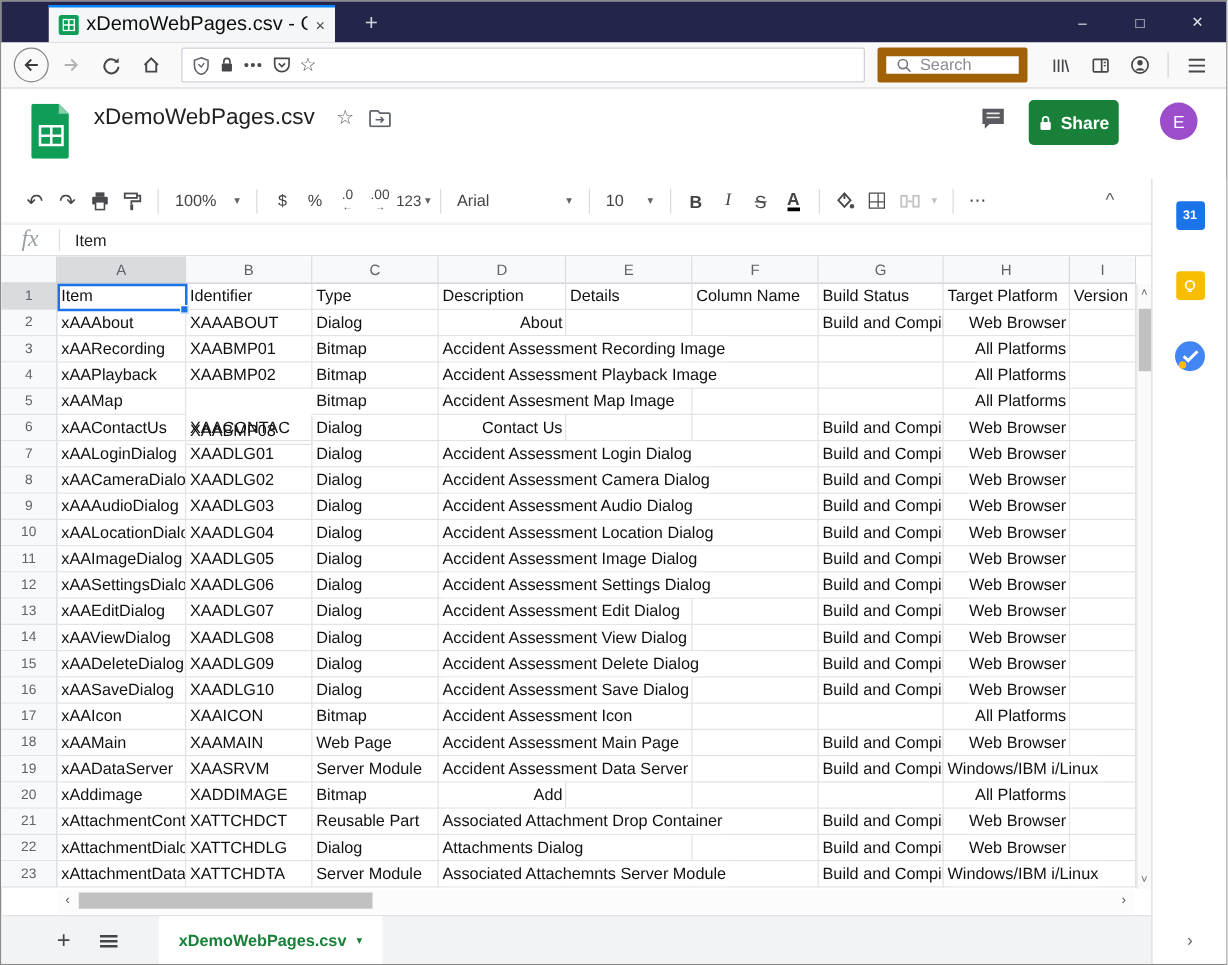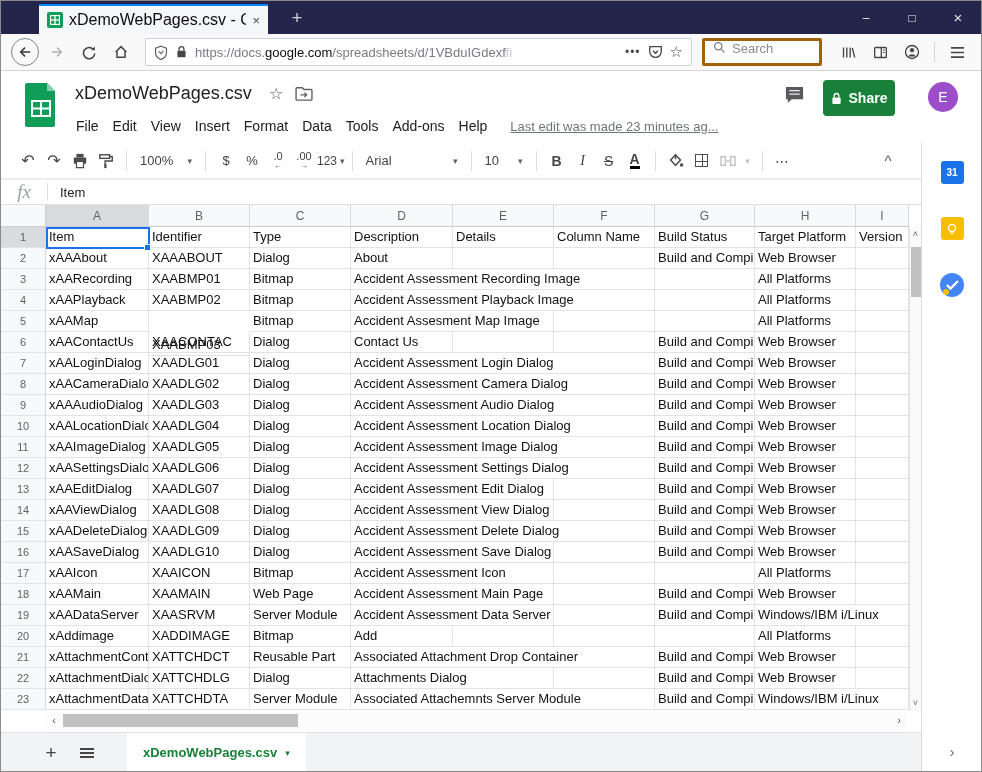--- a/index.html
+++ b/index.html
@@ -25,22 +25,22 @@
   
   .navbar { position:absolute; left:0; top:33px; width:100%; height:37px; background:#f9f9fa;
             border-bottom:1px solid #d4d4d8; display:flex; align-items:center; padding:0 10px; gap:4px; }
   .navbtn { width:28px; height:28px; display:flex; align-items:center; justify-content:center; flex:none; }
   .ring { border:1px solid #84848a; border-radius:50%; }
   .urlbar { flex:1; height:28px; background:#fff; border:1px solid #cfcfd8; border-radius:2px;
             display:flex; align-items:center; padding:0 8px; gap:7px; margin:0 6px; min-width:0; }
   .urltext { flex:1; font-size:13px; white-space:nowrap; overflow:hidden; min-width:0; }
   .url-grey { color:#7a7a85; } .url-dom { color:#0c0c0d; } .url-fade { color:#c9c9d2; }
   .url-actions { color:#4a4a4f; font-size:12px; letter-spacing:1px; }
-  .searchbox { width:120px; height:28px; background:#fff; border:3px solid #a16207; border-radius:2px;
-               display:flex; align-items:flex-start; gap:6px; padding:0 8px; margin-right:8px; flex:none; }
+  .searchbox { width:120px; height:28px; background:#fff; border:7px solid #a16207; border-radius:2px;
+               display:flex; align-items:flex-end; gap:6px; padding:0 8px; margin-right:8px; flex:none; }
   .search-ph { font-size:13px; color:#8a8a94; }
   .nav-right-sep { width:1px; height:20px; background:#d4d4d8; margin:0 4px; }
   .star-glyph { font-size:15px; color:#4a4a4f; }
 
   
   .sheader { position:absolute; left:0; top:70px; width:100%; height:72px; background:#fff; }
   .slogo { position:absolute; left:24px; top:12px; }
   .doc-title { position:absolute; left:74px; top:12px; font-size:18px; color:#202124; }
   .title-icons { position:absolute; left:268px; top:13px; display:flex; gap:12px; align-items:center; color:#5f6368; }
   .menubar { position:absolute; left:68px; top:43px; display:flex; align-items:center; font-size:14px; color:#202124; }
@@ -93,21 +93,21 @@
   .ch.active { background:#d9dbde; }
   .rows { position:relative; }
   .row { display:flex; height:21px; }
   .rownum { width:45px; height:21px; background:#f8f9fa; border-right:1px solid #d7dadd;
             border-bottom:1px solid #e1e3e5; font-size:11px; color:#5f6368; text-align:center;
             line-height:20px; flex:none; }
   .rownum.active { background:#d9dbde; }
   .cell { height:21px; border-right:1px solid #e1e3e5; border-bottom:1px solid #e1e3e5;
           font-size:13px; color:#111; padding-left:3px; white-space:nowrap; overflow:hidden; flex:none; }
   .cell .t { display:inline-block; height:20px; line-height:20px; vertical-align:top; }
-  .cell.ovf { overflow:visible; }
+  .cell.ovf { overflow:visible;text-align:right; }
   .cell.ovf .t { position:relative; z-index:2; background:#fff; padding-right:2px; }
   .selbox { position:absolute; left:45px; top:0; width:104px; height:22px; border:2px solid #1a73e8;
             z-index:3; pointer-events:none; }
   .selhandle { position:absolute; left:143px; top:17px; width:7px; height:7px; background:#1a73e8;
                border:1px solid #fff; z-index:4; pointer-events:none; }
 
   
   .vscroll { position:absolute; left:908px; top:226px; width:12px; height:484px; background:#fafafa;
              border-left:1px solid #e4e4e4; }
   .vs-btn { height:15px; text-align:center; font-size:9px; color:#666; line-height:15px; }
@@ -203,21 +203,20 @@
             <path d="M9 1.5l7 2.5v5.5c0 4.5-3 7.6-7 9-4-1.4-7-4.5-7-9V4z" fill="none" stroke="#5f6368" stroke-width="1.6"></path>
             <path d="M6 8l3 3 3-4" fill="none" stroke="#5f6368" stroke-width="1.4"></path>
           </svg>
       </span>
       <span>
         <svg width="13" height="14" viewBox="0 0 16 17">
             <rect x="3" y="7" width="10" height="8" rx="1" fill="#45454a"></rect>
             <path d="M5 7V5a3 3 0 0 1 6 0v2" fill="none" stroke="#45454a" stroke-width="1.6"></path>
           </svg>
       </span>
-      <span class="urltext"><span class="url-grey">https://docs.</span><span class="url-dom">google.com</span><span class="url-grey">/spreadsheets/d/1VBduIGdexf</span><span class="url-fade">fi</span></span>
       <span class="url-actions">•••</span>
       <span>
         <svg width="15" height="14" viewBox="0 0 18 17">
             <path d="M2 2h14v6a7 7 0 0 1-14 0z" fill="none" stroke="#45454a" stroke-width="1.6"></path>
             <path d="M6 7l3 3 3-3" fill="none" stroke="#45454a" stroke-width="1.6"></path>
           </svg>
       </span>
       <span class="star-glyph">☆</span>
     </div>
     <div class="searchbox">
@@ -270,32 +269,20 @@
     </div>
     <div class="doc-title">xDemoWebPages.csv</div>
     <div class="title-icons">
       <span class="star-glyph" style="font-size:16px;color:#5f6368;">☆</span>
       <span>
         <svg width="18" height="15" viewBox="0 0 20 17">
             <path d="M1 3a1 1 0 0 1 1-1h6l2 2h8a1 1 0 0 1 1 1v10a1 1 0 0 1-1 1H2a1 1 0 0 1-1-1z" fill="none" stroke="#5f6368" stroke-width="1.6"></path>
             <path d="M6 10h7M10.5 7.5L13 10l-2.5 2.5" fill="none" stroke="#5f6368" stroke-width="1.5"></path>
           </svg>
       </span>
-    </div>
-    <div class="menubar">
-      <span class="menu-item">File</span>
-      <span class="menu-item">Edit</span>
-      <span class="menu-item">View</span>
-      <span class="menu-item">Insert</span>
-      <span class="menu-item">Format</span>
-      <span class="menu-item">Data</span>
-      <span class="menu-item">Tools</span>
-      <span class="menu-item">Add-ons</span>
-      <span class="menu-item">Help</span>
-      <span class="last-edit">Last edit was made 23 minutes ag...</span>
     </div>
     <div class="comment-btn">
       <svg width="21" height="20" viewBox="0 0 22 21">
           <path d="M2 2h18v13h-12l-4 4v-4H2z" fill="#5a5a5e"></path>
           <path d="M5.5 6h11M5.5 9.5h11" stroke="#ececec" stroke-width="1.3"></path>
         </svg>
     </div>
     <div class="share-btn">
       <span>
         <svg width="11" height="13" viewBox="0 0 12 14">

